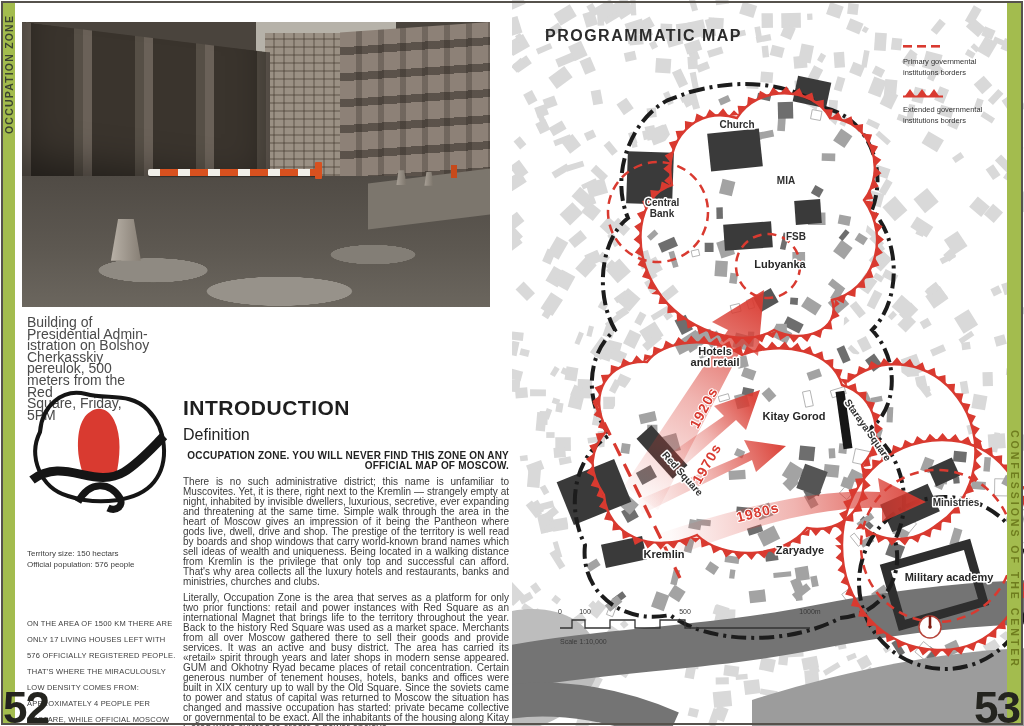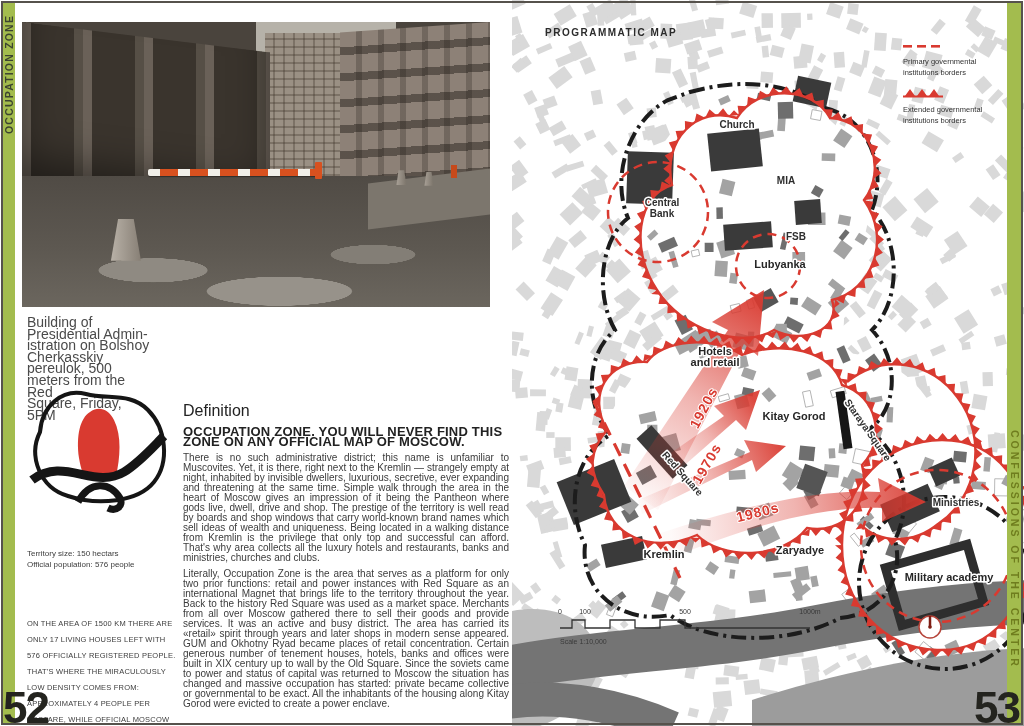--- a/index.html
+++ b/index.html
@@ -47,24 +47,24 @@
   .ph-bollard3{left:86%;top:52.5%;width:9px;height:14px;background:linear-gradient(90deg,#aaa298,#7d766c);
     clip-path:polygon(22% 0,78% 0,100% 100%,0 100%);}
   
   .caption{position:absolute;left:27px;top:317px;width:125px;font-size:14px;line-height:11.6px;color:#4a4a4a;white-space:pre-line;}
   .illus{position:absolute;left:24px;top:384px;}
   .stats{position:absolute;left:27px;top:548px;width:160px;font-size:8px;line-height:11px;color:#3c3c3c;white-space:pre-line;}
   .note{position:absolute;left:27px;top:616px;width:152px;font-size:7.5px;line-height:16px;letter-spacing:.2px;color:#3c3c3c;}
   .intro{position:absolute;left:183px;top:396px;width:326px;color:#3b3b3b;}
   .intro h1{margin:0;font-size:21px;letter-spacing:.5px;font-weight:800;color:#1e1e1e;}
   .intro h2{margin:6px 0 0;font-size:16px;font-weight:400;color:#222;}
-  .intro .lead{margin:7px 0 0;font-size:13px;font-weight:700;line-height:10px;letter-spacing:.2px;color:#222;}
+  .intro .lead{margin:7px 0 0;font-size:10px;font-weight:700;line-height:10px;letter-spacing:.2px;color:#222;text-align:right;}
   .intro p.body{margin:6px 0 0;font-size:10px;line-height:10px;text-align:justify;}
   
-  .map-title{position:absolute;left:537px;top:27px;font-size:10px;font-weight:700;letter-spacing:1.5px;color:#2b2b2b;z-index:20;padding-left:8px;}
+  .map-title{position:absolute;left:537px;top:27px;font-size:16px;font-weight:700;letter-spacing:1.5px;color:#2b2b2b;z-index:20;padding-left:8px;}
   .legend{position:absolute;left:903px;top:36px;width:90px;z-index:20;}
   .legend .item{margin-bottom:6px;}
   .legend .lbl{font-size:7.5px;line-height:11px;color:#333;white-space:pre-line;margin-top:2px;}
   #map-svg{position:absolute;left:512px;top:0;width:512px;height:726px;overflow:hidden;}
   
   .m-place{font:700 10px "Liberation Sans",sans-serif;fill:#2e2e2e;paint-order:stroke;stroke:#fff;stroke-width:3px;stroke-linejoin:round;}
   .m-place-lg{font:700 11px "Liberation Sans",sans-serif;fill:#262626;paint-order:stroke;stroke:#fff;stroke-width:3px;stroke-linejoin:round;}
   .m-decade{font:800 14px "Liberation Sans",sans-serif;fill:#d93a30;letter-spacing:1px;paint-order:stroke;stroke:#fff;stroke-width:2px;stroke-linejoin:round;}
   .m-scale{font:400 7px "Liberation Sans",sans-serif;fill:#3a3a3a;}
 </style>
@@ -102,20 +102,21 @@
     <path d="M66,28 C56,34 52,52 55,74 C57,86 60,92 60,92 L92,92 C96,74 98,52 90,36 C84,24 74,22 66,28 Z" fill="#d93a30"></path>
     <path d="M8,96 C40,72 70,106 100,88 C116,78 128,64 140,52" fill="none" stroke="#151515" stroke-width="9"></path>
     <path d="M54,118 C66,96 86,98 96,114 C100,122 92,128 84,124" fill="none" stroke="#151515" stroke-width="7"></path>
   </svg>
 
   <div class="stats">Territory size: 150 hectars
 Official population: 576 people</div>
   <div class="note">ON THE AREA OF 1500 KM THERE ARE ONLY 17 LIVING HOUSES LEFT WITH 576 OFFICIALLY REGISTERED PEOPLE. THAT'S WHERE THE MIRACULOUSLY LOW DENSITY COMES FROM: APPROXIMATELY 4 PEOPLE PER HECTARE, WHILE OFFICIAL MOSCOW DENSITY IS 47 PEOPLE PER HECTARE.</div>
 
   <div class="intro">
+    <h1>INTRODUCTION</h1>
     <h2>Definition</h2>
     <p class="lead">OCCUPATION ZONE. YOU WILL NEVER FIND THIS ZONE ON ANY OFFICIAL MAP OF MOSCOW.</p>
     <p class="body">There is no such administrative district; this name is unfamiliar to Muscovites. Yet, it is there, right next to the Kremlin — strangely empty at night, inhabited by invisible dwellers, luxurious, secretive, ever expanding and threatening at the same time. Simple walk through the area in the heart of Moscow gives an impression of it being the Pantheon where gods live, dwell, drive and shop. The prestige of the territory is well read by boards and shop windows that carry world-known brand names which sell ideas of wealth and uniqueness. Being located in a walking distance from Kremlin is the privilege that only top and successful can afford. That's why area collects all the luxury hotels and restaurants, banks and ministries, churches and clubs.</p>
     <p class="body">Literally, Occupation Zone is the area that serves as a platform for only two prior functions: retail and power instances with Red Square as an international Magnet that brings life to the territory throughout the year. Back to the history Red Square was used as a market space. Merchants from all over Moscow gathered there to sell their goods and provide services. It was an active and busy district. The area has carried its «retail» spirit through years and later shops in modern sense appeared. GUM and Okhotny Ryad became places of retail concentration. Certain generous number of tenement houses, hotels, banks and offices were built in XIX century up to wall by the Old Square. Since the soviets came to power and status of capital was returned to Moscow the situation has changed and massive occupation has started: private became collective or governmental to be exact. All the inhabitants of the housing along Kitay Gorod were evicted to create a power enclave.</p>
   </div>
 
   <div class="pagenum pn-left">52</div>
 
   <svg id="map-svg" viewBox="0 0 512 726">
       <rect x="0" y="0" width="512" height="726" fill="#ffffff"></rect>

